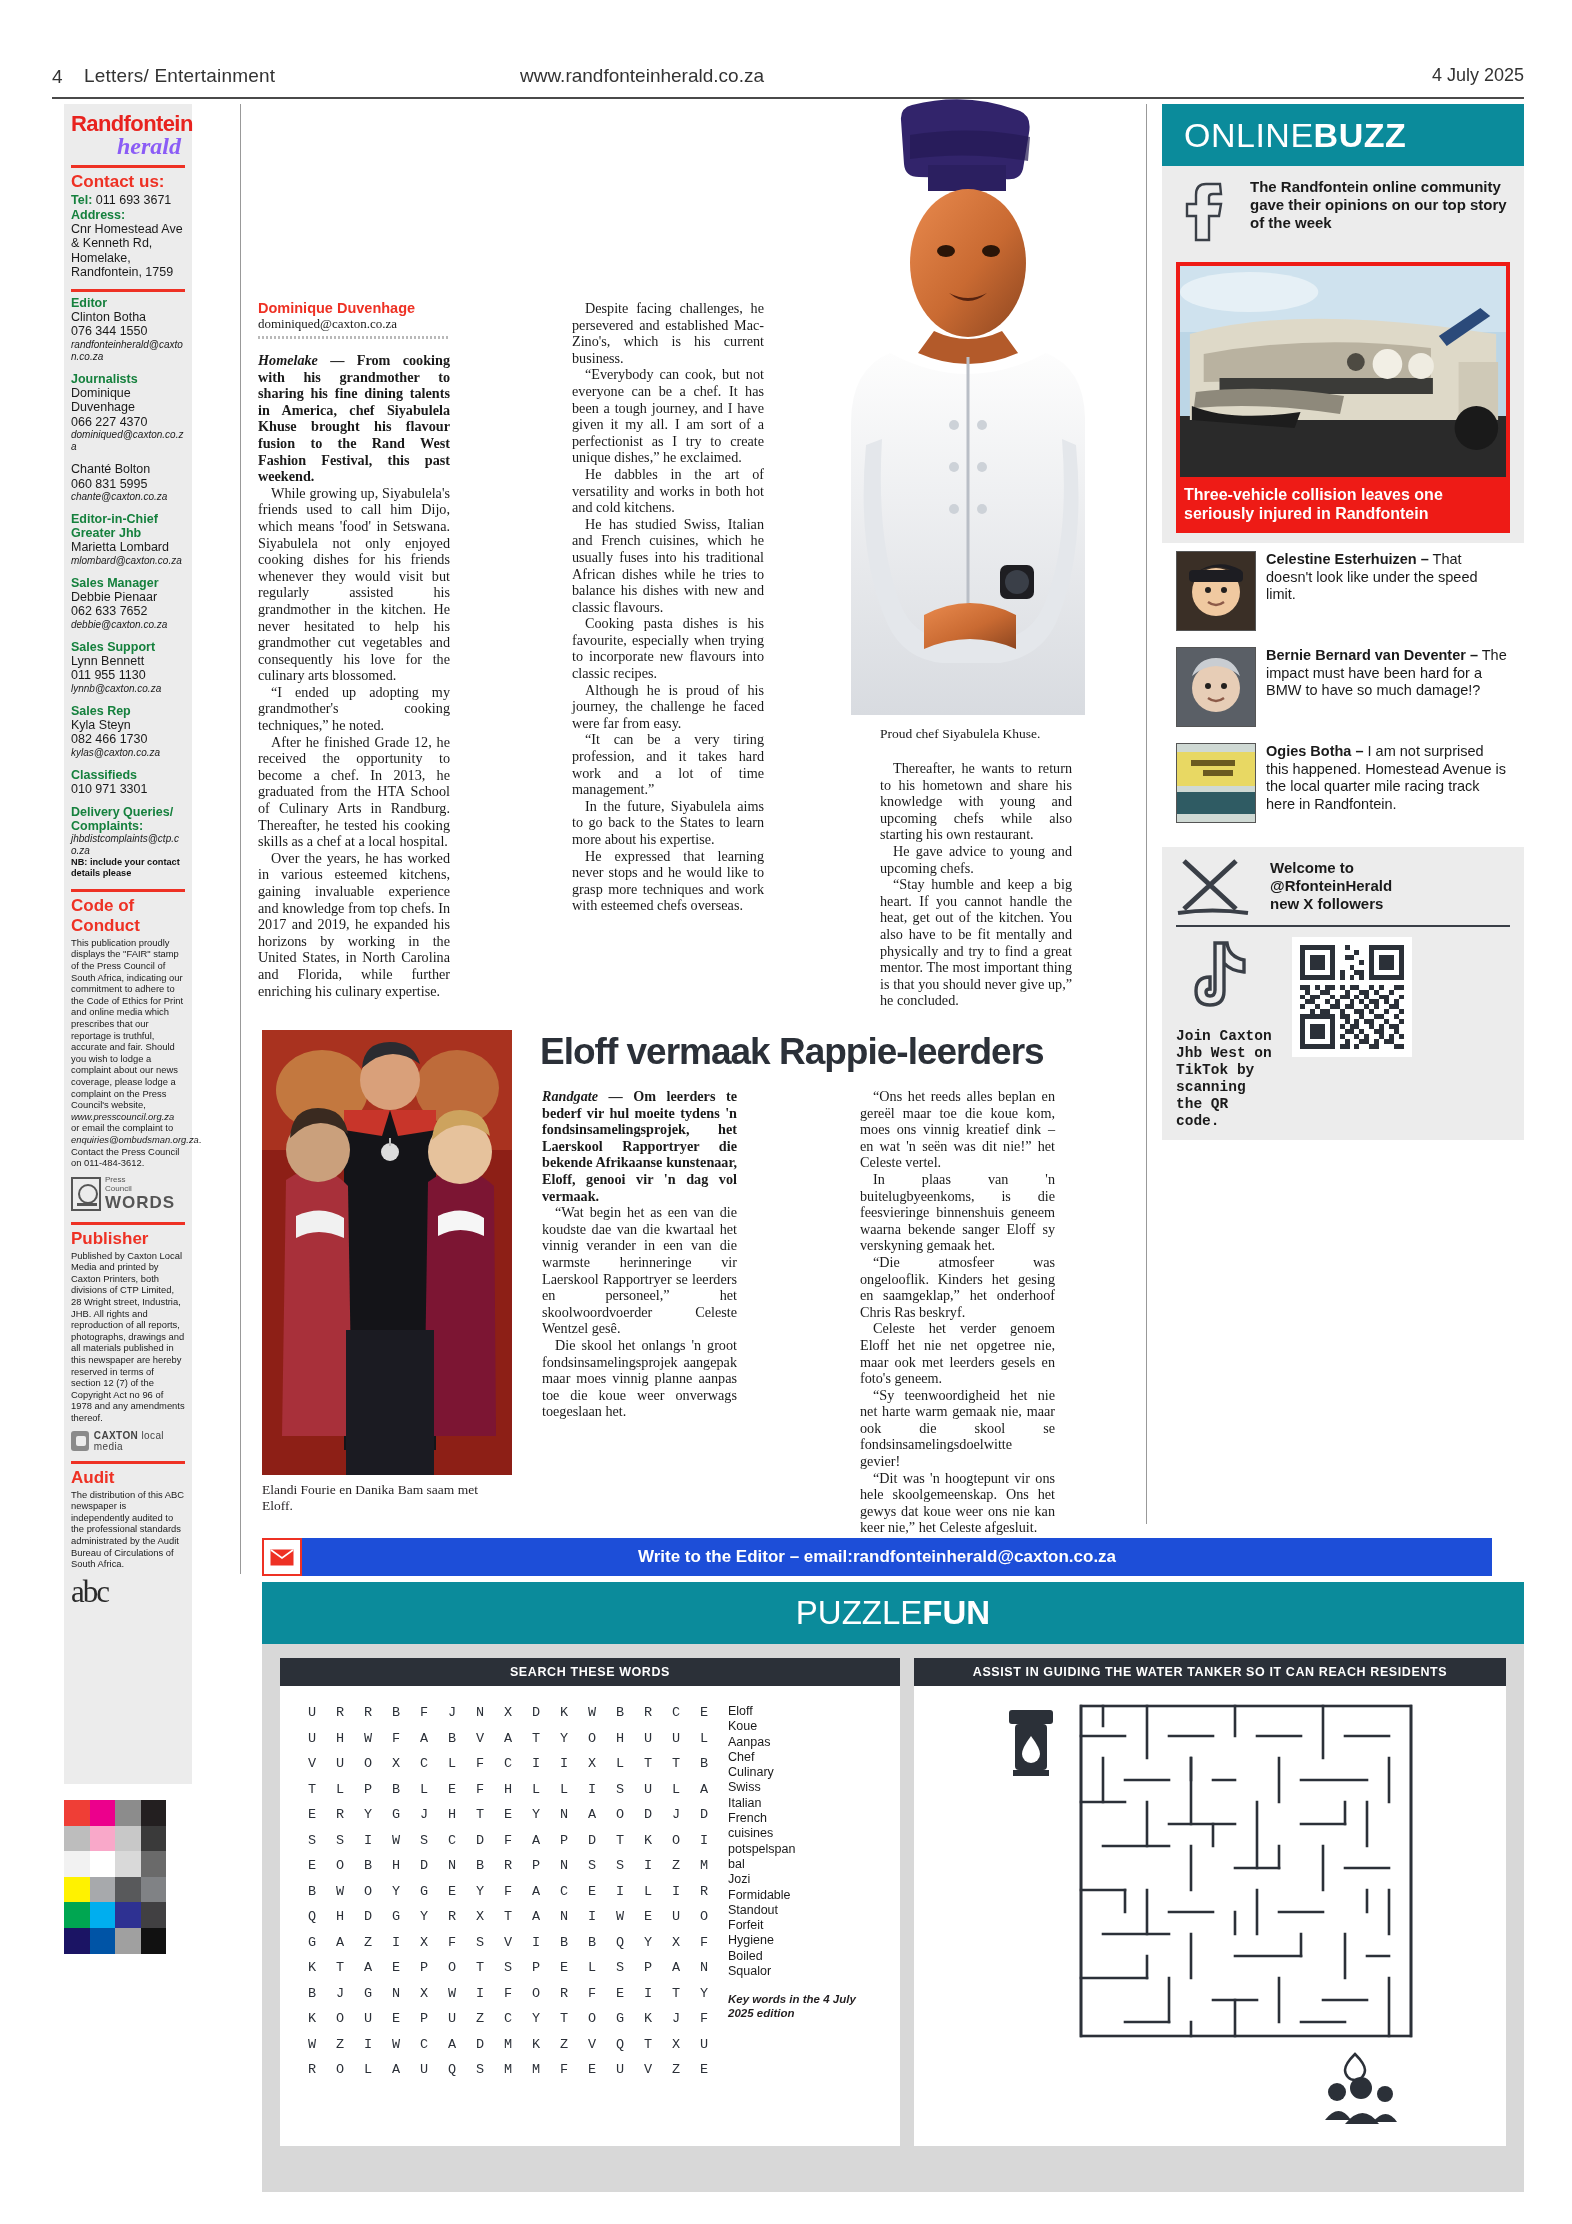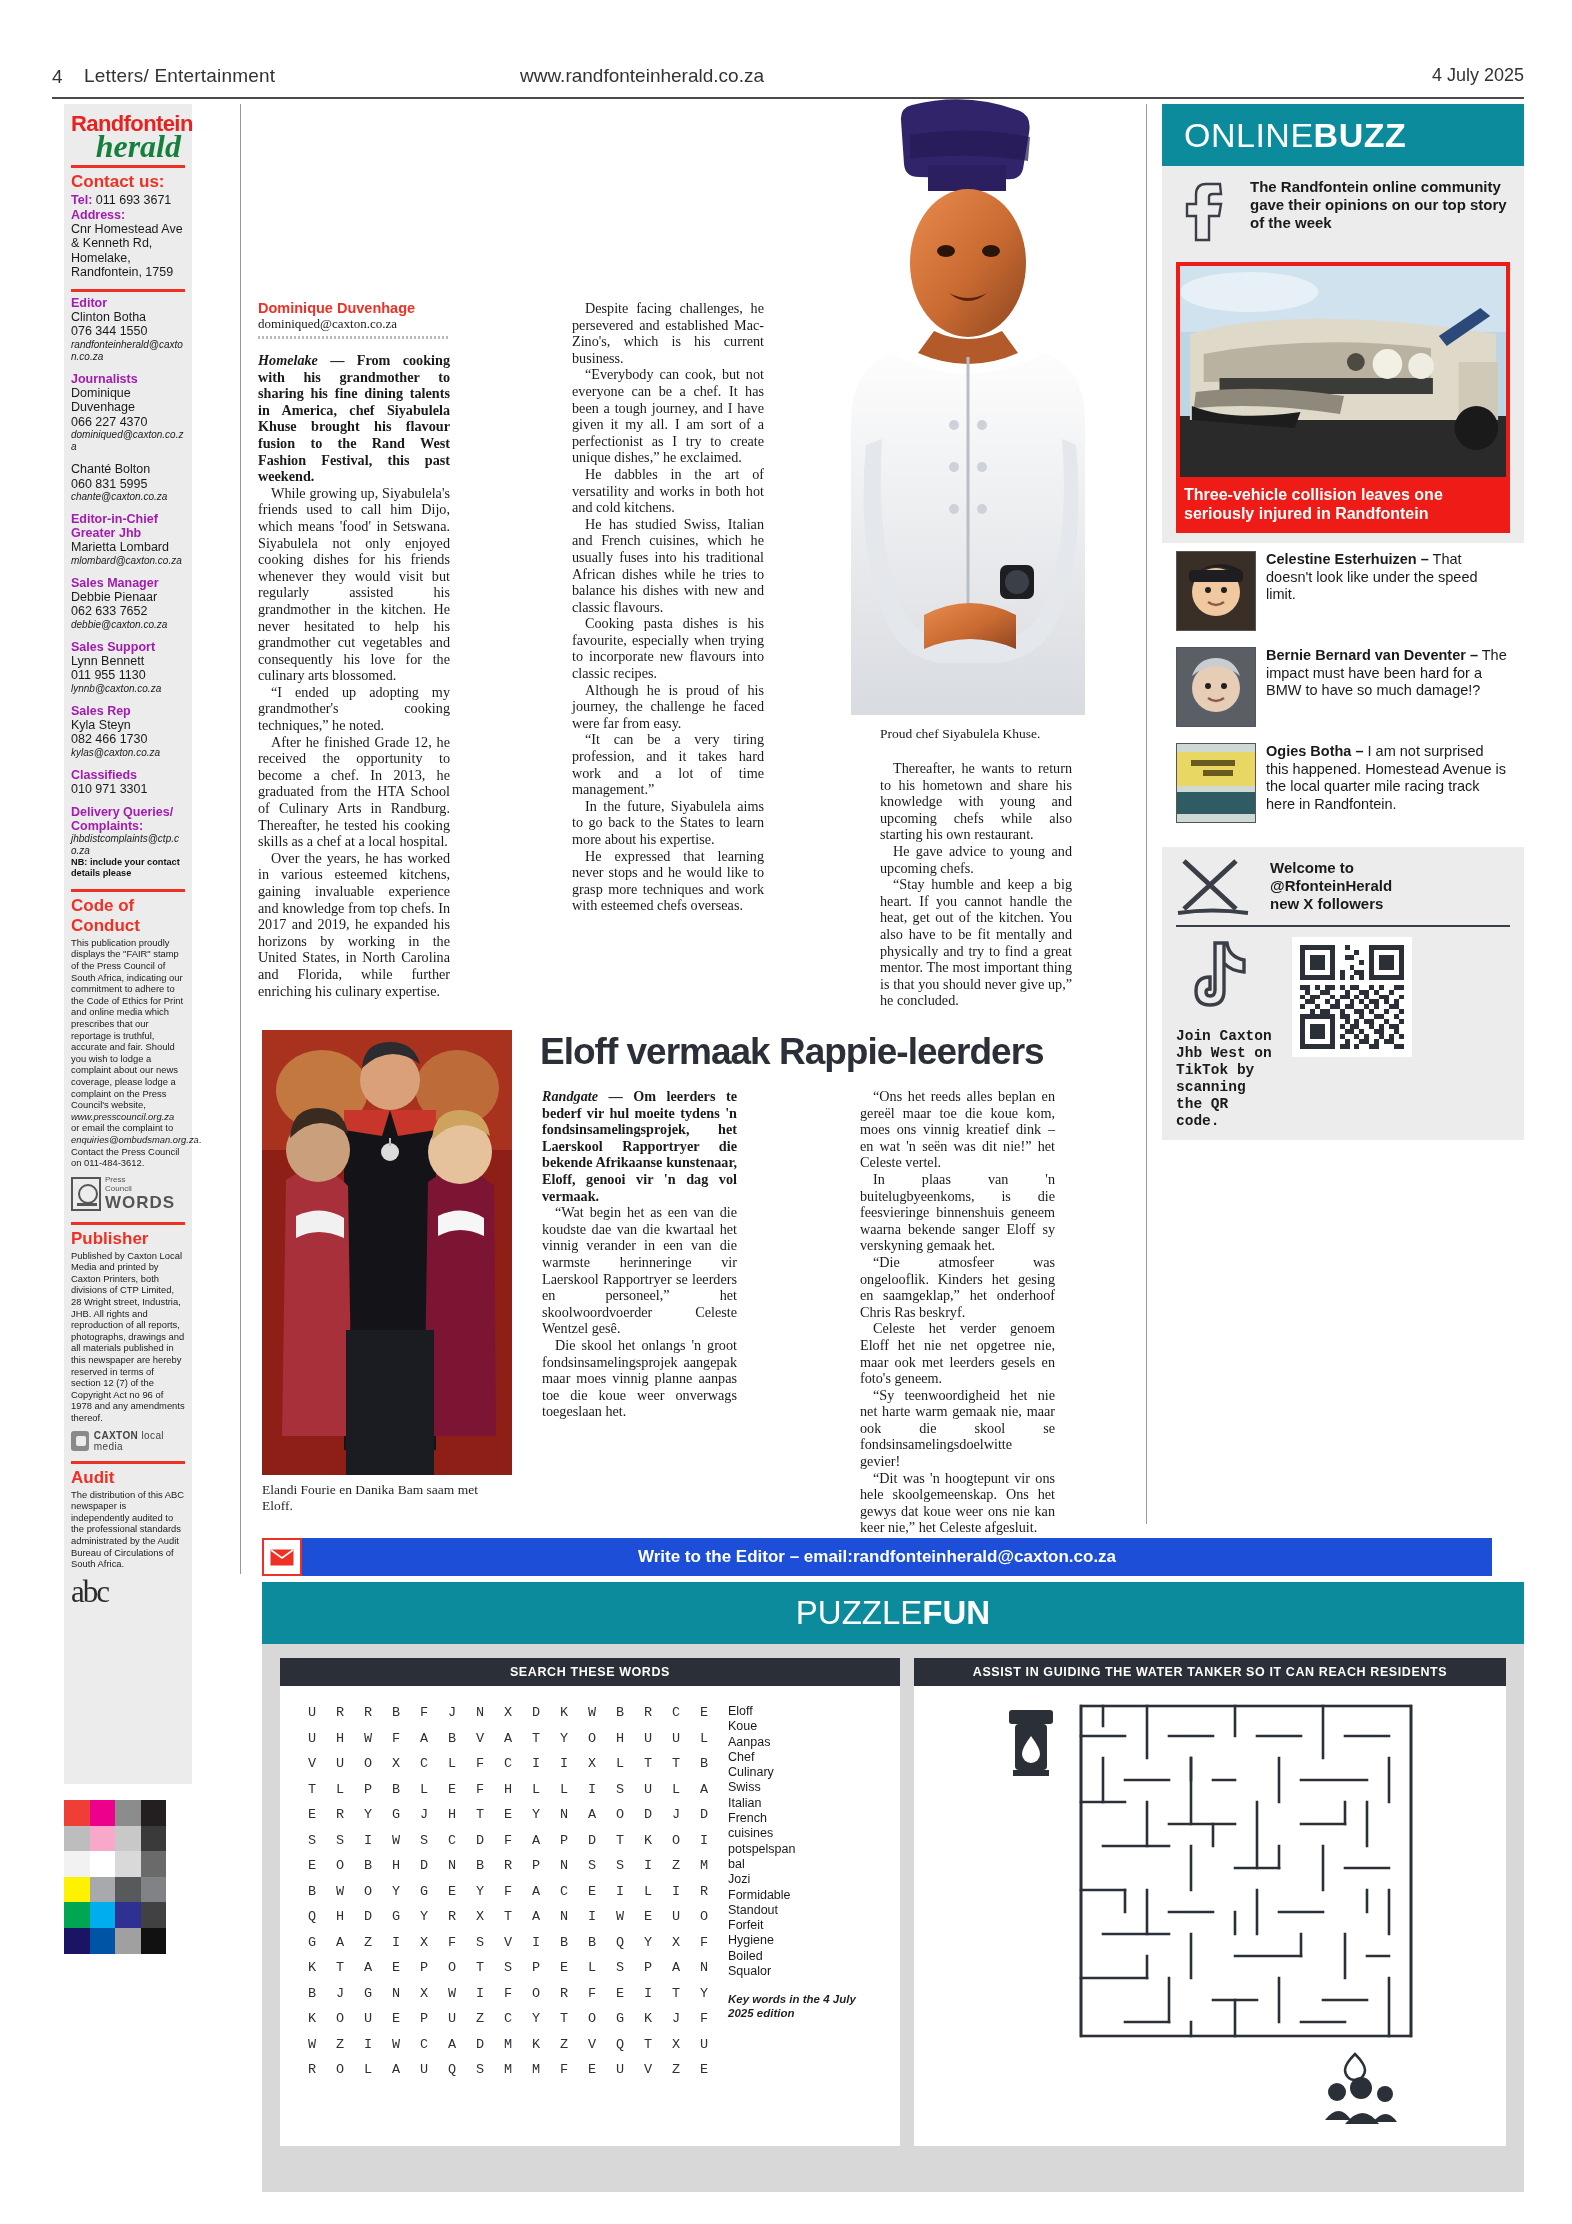--- a/index.html
+++ b/index.html
@@ -21,25 +21,25 @@
   .ruleTop { position:absolute; left:52px; top:97px; width:1472px; height:2px; background:#4a4a4a; }
 
   
   .rail {
     position:absolute; left:64px; top:104px; width:128px; height:1680px;
     background:#ececec; padding:6px 7px 10px 7px;
   }
   .logoWrap { padding:4px 0 2px 0; }
   .logo1 { color:#e8231f; font-weight:bold; font-size:22px; line-height:20px; letter-spacing:-.6px;
            font-family:"Liberation Sans", sans-serif; }
-  .logo2 { color:#15803d; font-style:italic; font-weight:bold; font-size:32px; line-height:24px;
+  .logo2 { color:#8b5cf6; font-style:italic; font-weight:bold; font-size:24px; line-height:24px;
            text-align:right; font-family:"Liberation Serif", serif; padding-right:4px;}
   .redline { height:3px; background:#ee3124; margin:5px 0 4px 0; }
   .rail h4 { color:#ee3124; font-size:17px; font-weight:bold; margin-bottom:1px; }
-  .rail .hd  { font-size:12.5px; font-weight:bold; color:#a21caf; line-height:14px; }
+  .rail .hd  { font-size:12.5px; font-weight:bold; color:#15803d; line-height:14px; }
   .rail .tx  { font-size:12.5px; color:#1a1a1a; line-height:14.5px; }
   .rail .em  { font-size:10px; color:#1a1a1a; font-style:italic; line-height:12px; word-break:break-all;}
   .rail .blk { margin-bottom:9px; }
   .rail .tiny { font-size:9.4px; line-height:11.6px; color:#1a1a1a; }
   .rail .tinyb { font-size:9.2px; line-height:11.4px; color:#111; font-weight:bold;}
 
   .fairbox { margin:6px 0 4px 0; display:flex; align-items:center; gap:4px; }
   .fairmark { width:30px; height:34px; border:2px solid #555; position:relative; }
   .fairmark:before{content:"";position:absolute;left:5px;top:5px;width:16px;height:16px;border:2px solid #555;border-radius:50%;}
   .fairmark:after{content:"";position:absolute;left:4px;bottom:3px;width:20px;height:3px;background:#555;}

